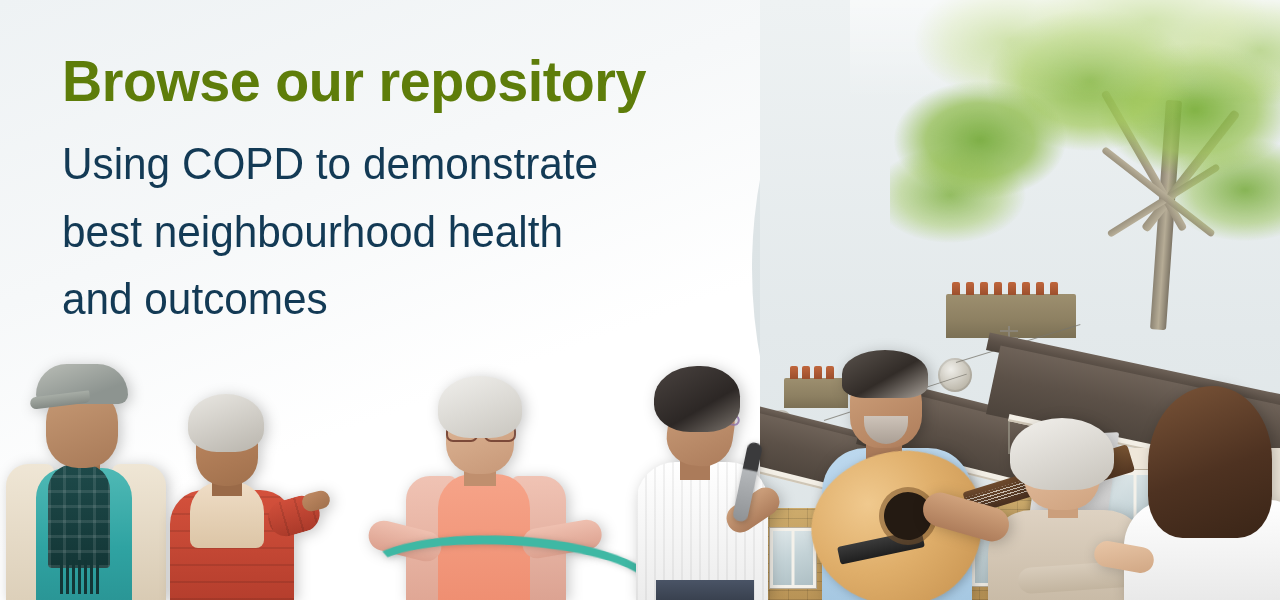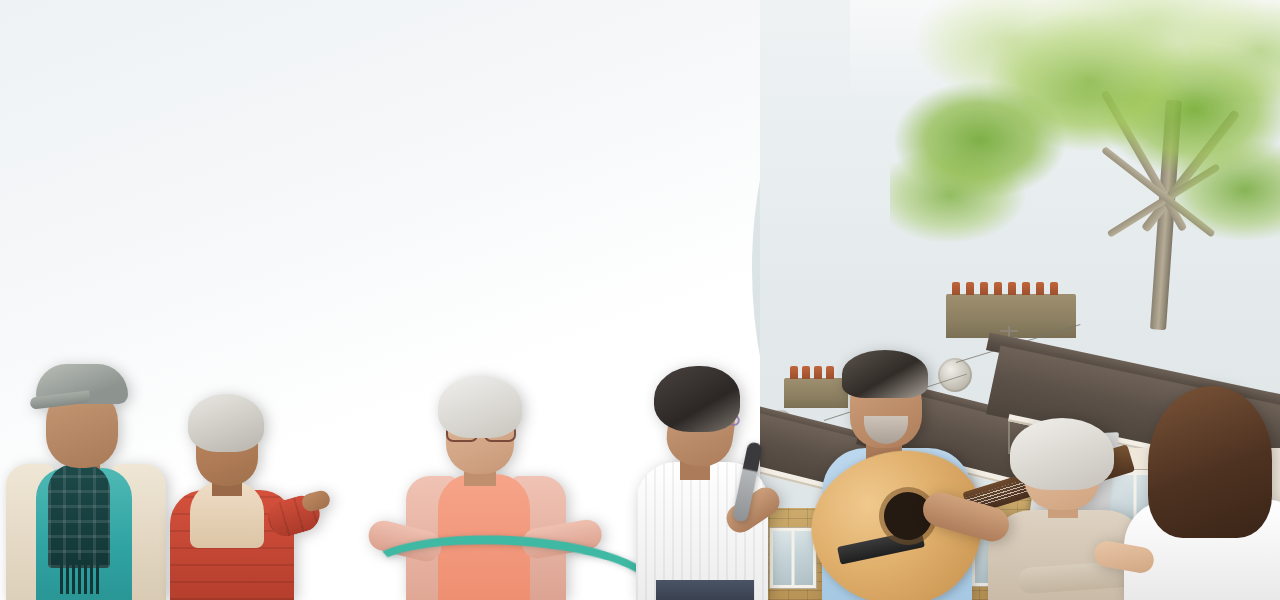--- a/index.html
+++ b/index.html
@@ -671,14 +671,22 @@
     <div class="pz face"></div>
     <div class="pz hair"></div>
   </div>
 
   <div class="person clinician">
     <div class="pz coat"></div>
     <div class="pz hair"></div>
     <div class="pz hand"></div>
   </div>
 
+  <div class="text-block">
+    <h1 class="headline">Browse our repository</h1>
+    <div class="subhead">
+      <span class="ln">Using COPD to demonstrate</span>
+      <span class="ln">best neighbourhood health</span>
+      <span class="ln">and outcomes</span>
+    </div>
+  </div>
 
 </div>
 
 </body></html>

